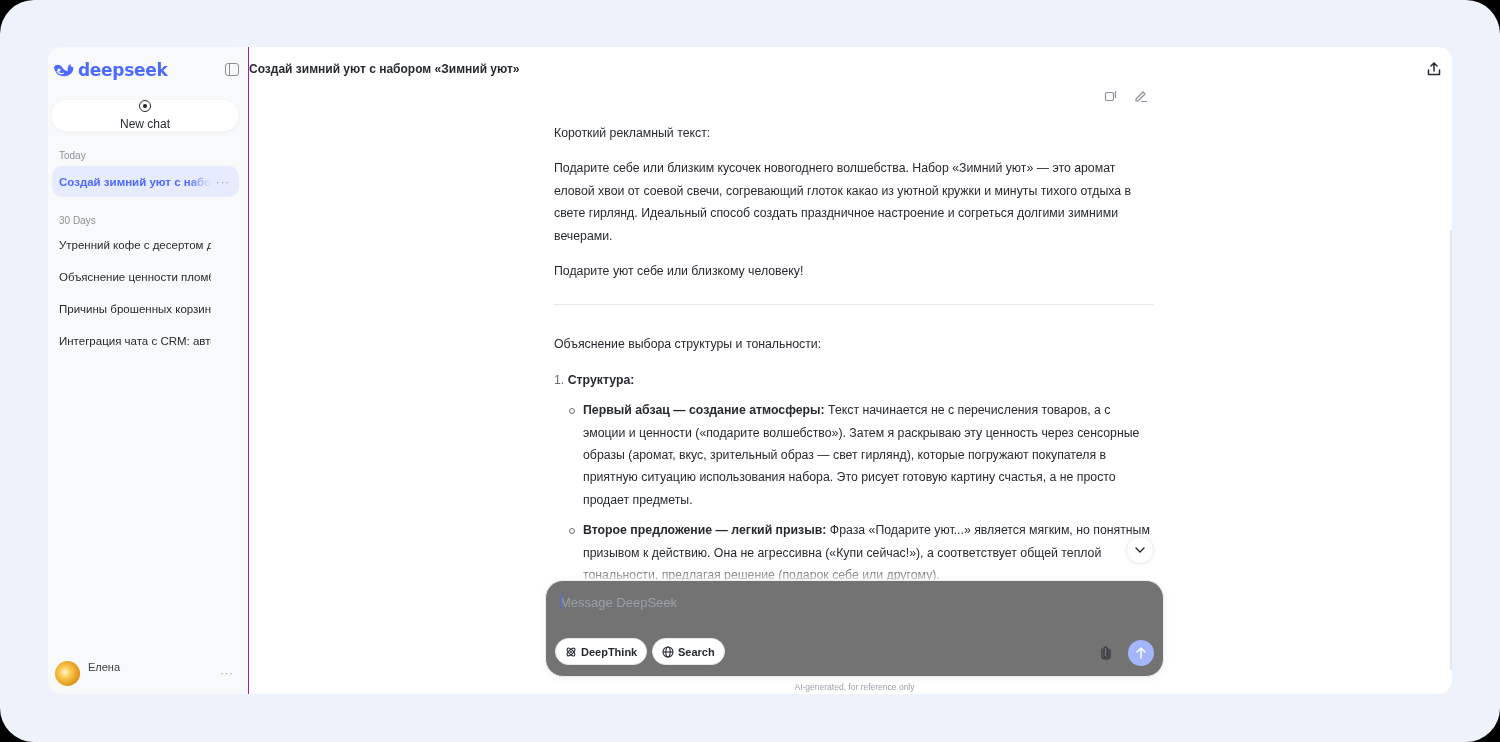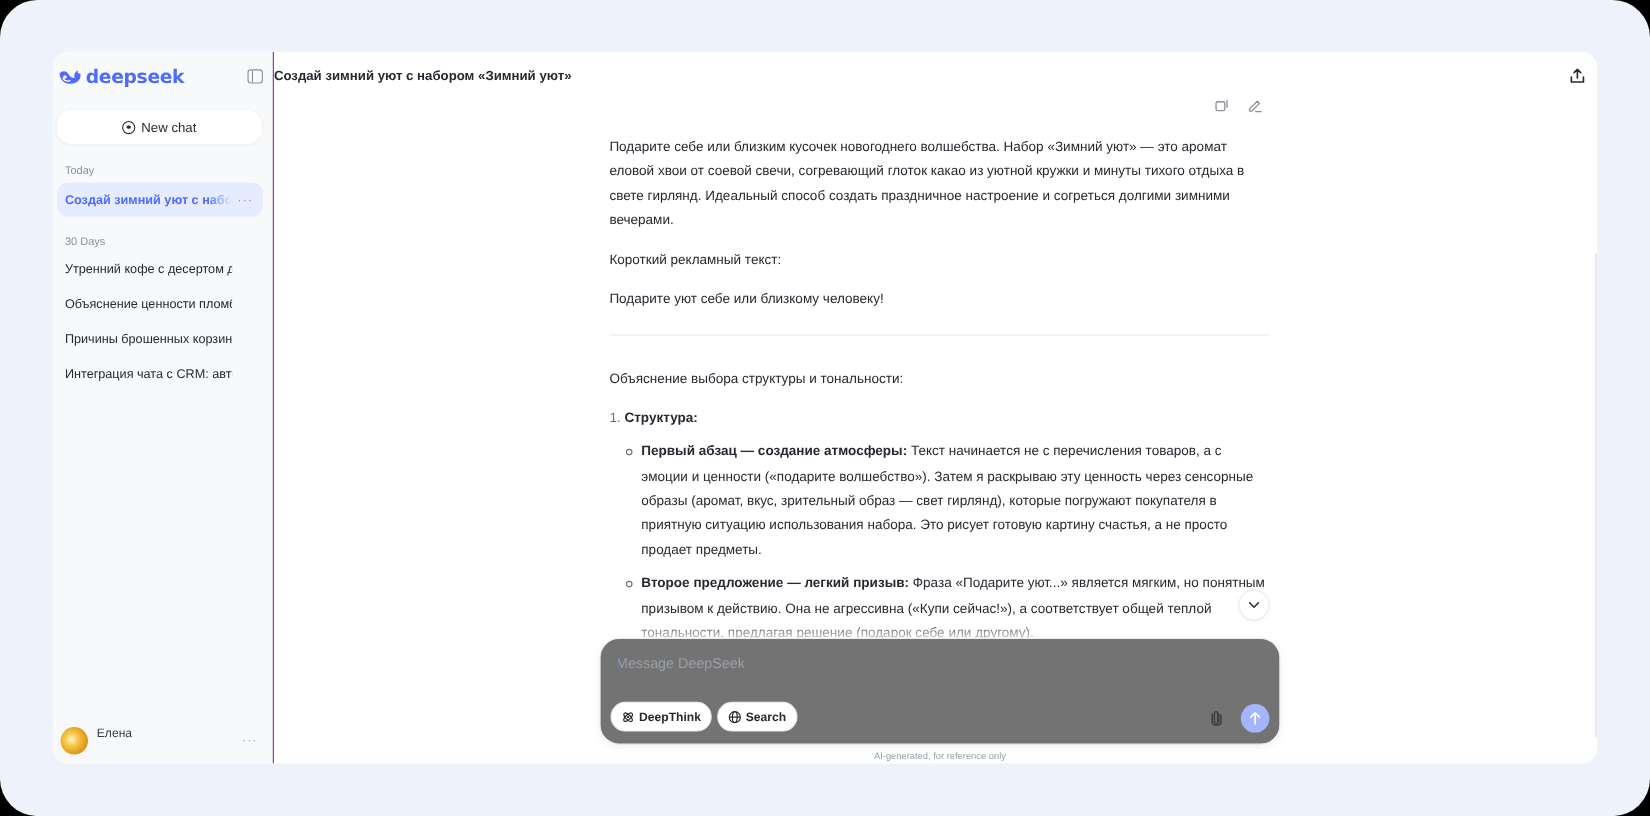--- a/index.html
+++ b/index.html
@@ -34,21 +34,21 @@
       border: 1.4px solid #8a8f98; border-radius: 3px;
     }
     .sidebar-toggle::before {
       content: ""; position: absolute; left: 3px; top: 0; bottom: 0; width: 1.4px; background: #8a8f98;
     }
     .new-chat {
       position: absolute; left: 4px; top: 53px; width: 186px; height: 31px;
       background: #ffffff; border-radius: 14px;
       box-shadow: 0 1px 4px rgba(0,0,0,0.05);
       display: flex; align-items: center; justify-content: center; gap: 5px;
-      font-size: 12px; color: #262a30;
+      font-size: 12px; color: #262a30; flex-direction: column;
     }
     .plus-circle {
       width: 12px; height: 12px; border: 1.3px solid #262a30; border-radius: 50%;
       position: relative;
     }
     .plus-circle::after {
       content: ""; position: absolute; left: 3px; top: 3px; width: 3.5px; height: 3.5px;
       background: #262a30; border-radius: 50%;
     }
     .group-label {
@@ -213,22 +213,22 @@
           <rect x="1.5" y="3.5" width="8" height="8" rx="1.5" stroke="#8a8f98" stroke-width="1.2" fill="none"></rect>
           <path d="M11.5 2 L11.5 9" stroke="#8a8f98" stroke-width="1.2"></path>
         </svg>
         <svg viewBox="0 0 14 14">
           <path d="M2 10 L9 3 L11 5 L4 12 L2 12 Z" stroke="#8a8f98" stroke-width="1.2" fill="none" stroke-linejoin="round"></path>
           <path d="M7 12.5 L13 12.5" stroke="#8a8f98" stroke-width="1.2"></path>
         </svg>
       </div>
 
       <div class="content">
+        <p>Короткий рекламный текст:</p>
         <p>Подарите себе или близким кусочек новогоднего волшебства. Набор «Зимний уют» — это аромат еловой хвои от соевой свечи, согревающий глоток какао из уютной кружки и минуты тихого отдыха в свете гирлянд. Идеальный способ создать праздничное настроение и согреться долгими зимними вечерами.</p>
-        <p>Короткий рекламный текст:</p>
         <p>Подарите уют себе или близкому человеку!</p>
         <div class="hr"></div>
         <div class="bold-head">Объяснение выбора структуры и тональности:</div>
         <div class="ol-item">
           <span class="ol-num">1.</span>
           <b>Структура:</b>
         </div>
         <ul class="ul">
           <li>
             <b>Первый абзац — создание атмосферы:</b><span> Текст начинается не с перечисления товаров, а с эмоции и ценности («подарите волшебство»). Затем я раскрываю эту ценность через сенсорные образы (аромат, вкус, зрительный образ — свет гирлянд), которые погружают покупателя в приятную ситуацию использования набора. Это рисует готовую картину счастья, а не просто продает предметы.</span>

